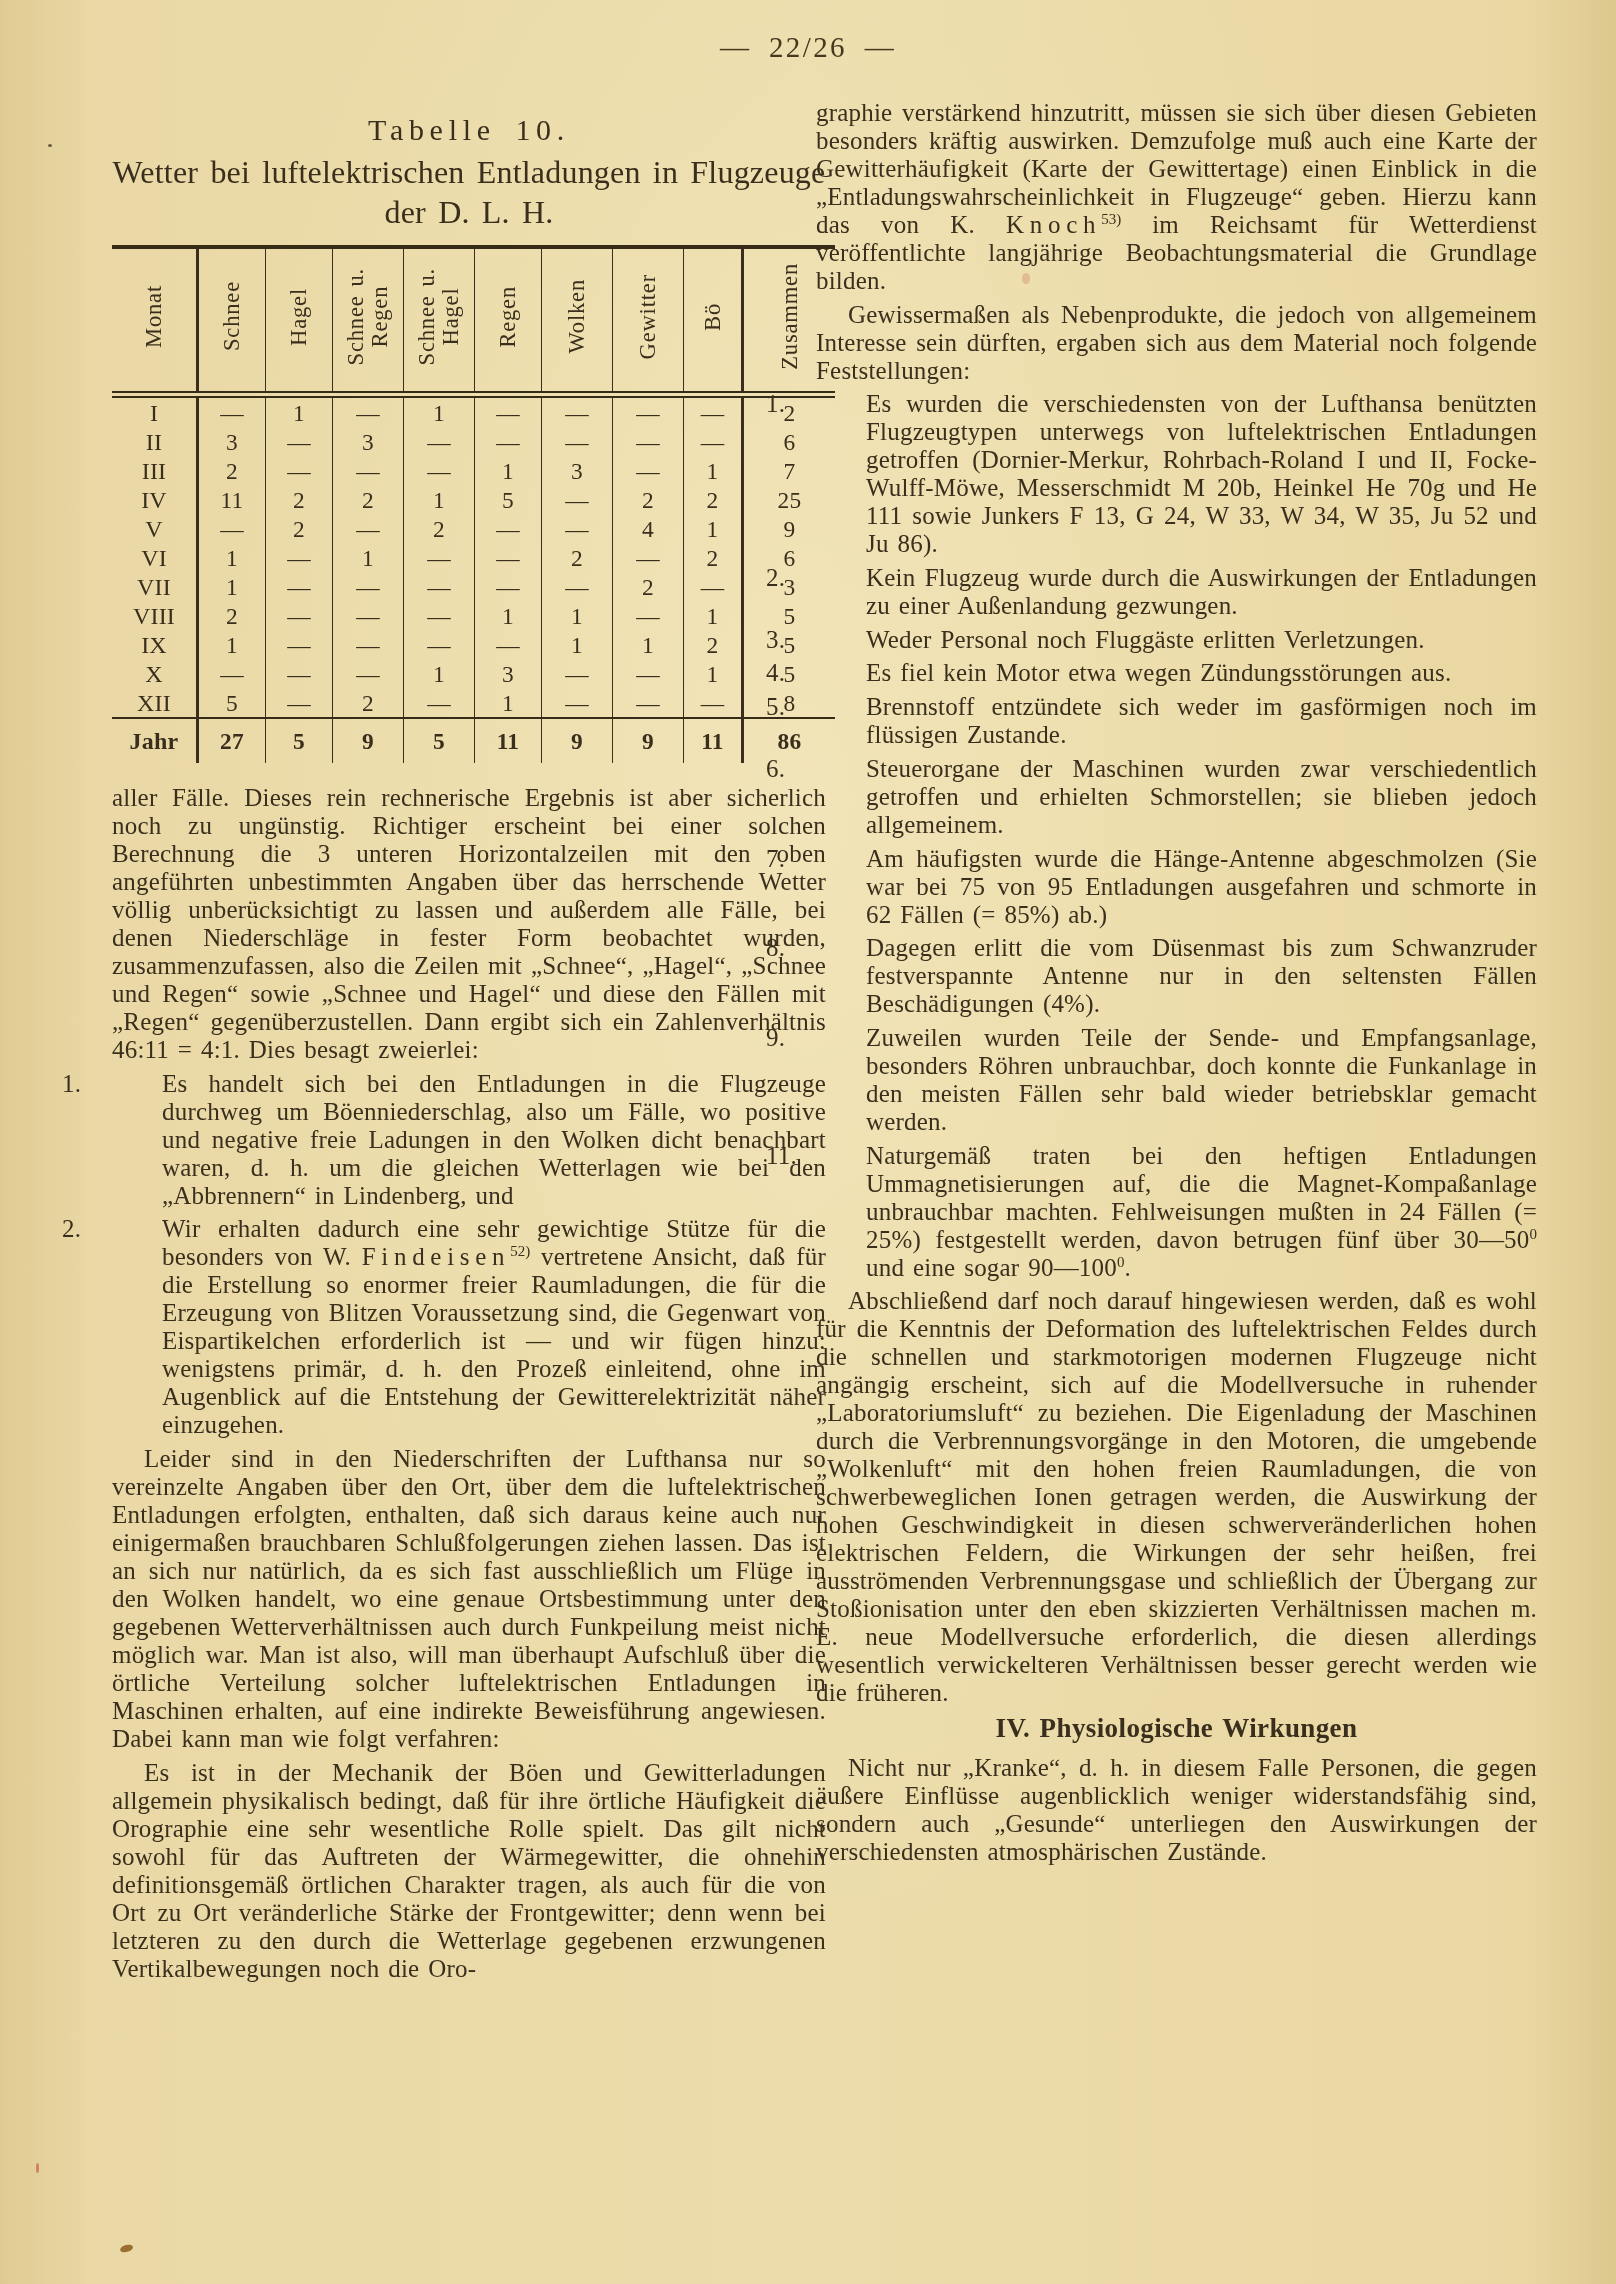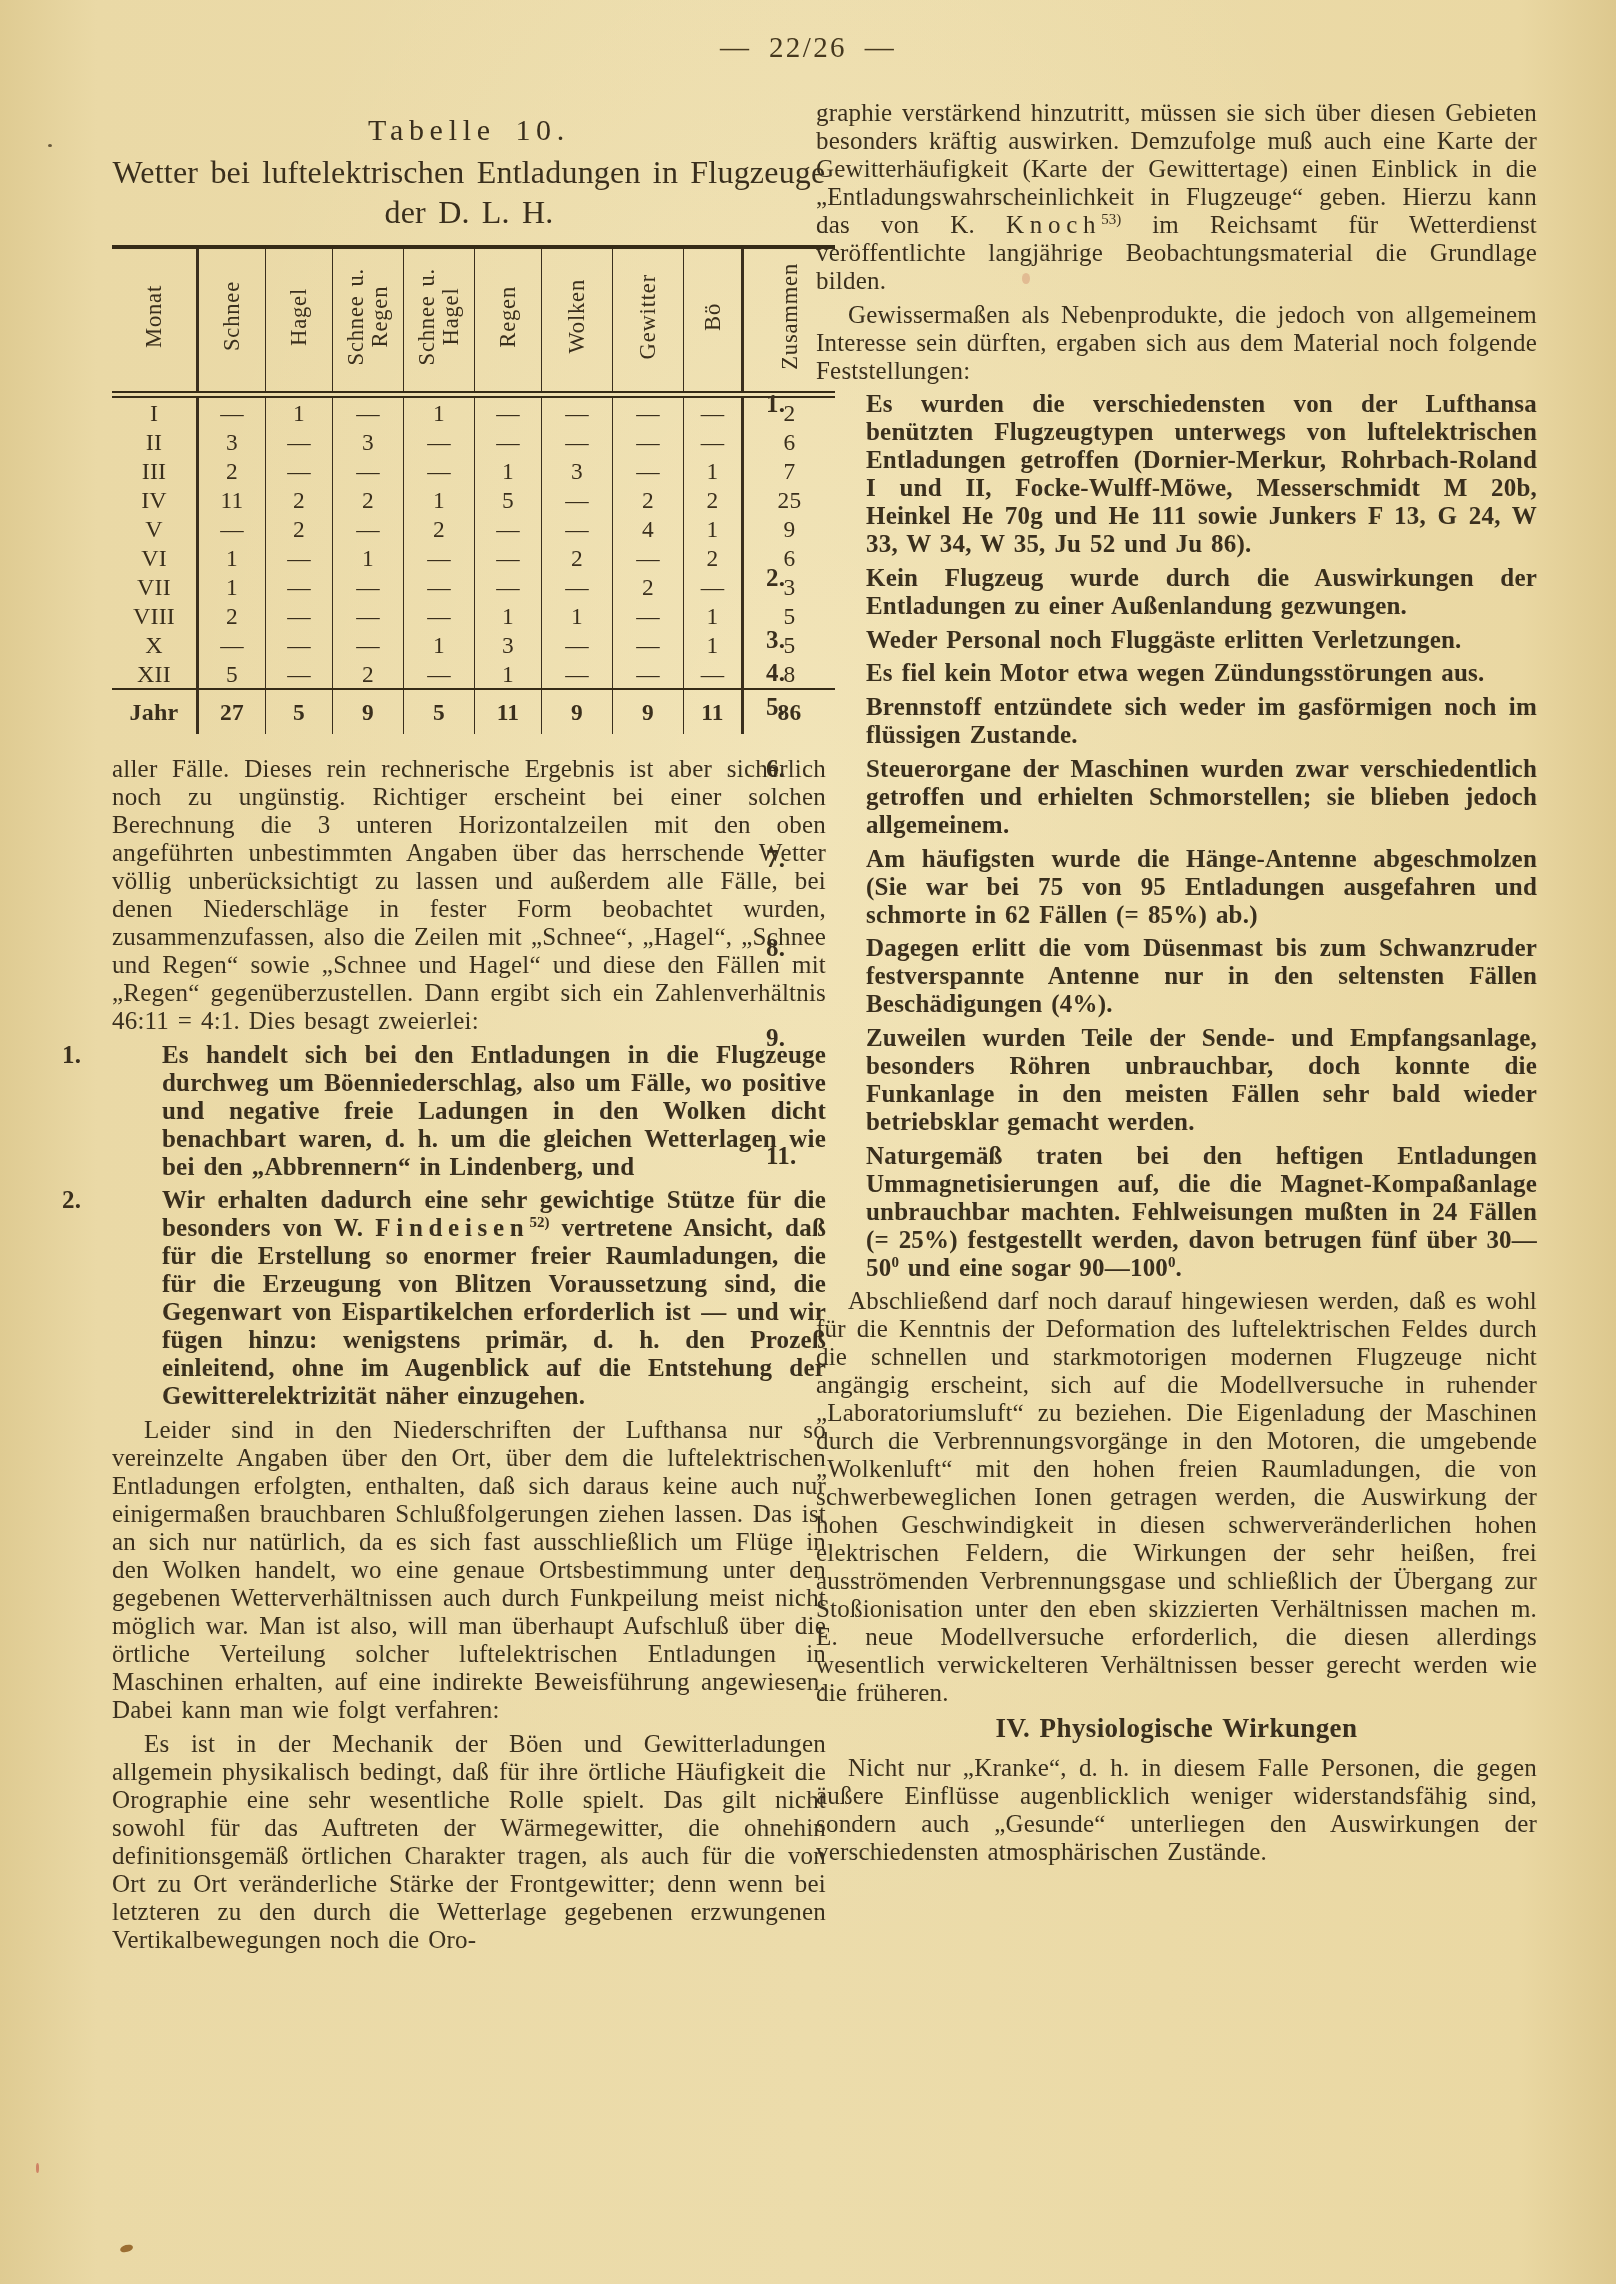--- a/index.html
+++ b/index.html
@@ -36,21 +36,21 @@
   .weather thead th { height:142px; border-bottom:7.3px double #352b17; font-size:22.6px; }
   .weather tbody td { height:29px; font-size:23.4px; }
   .weather td.monat { font-size:24px; }
   .weather tr.total td { border-top:2.4px solid #352b17; height:44px; font-weight:600; }
   .vtext { writing-mode:vertical-rl; transform:rotate(180deg); white-space:pre-line;
            display:inline-block; line-height:1.05; letter-spacing:0.8px; }
 
   .blk { margin:0; }
   .blk + .blk { margin-top:5.7px; }
   p.indent { text-indent:32px; }
-  p.item { padding-left:50px; text-indent:-50px;font-weight:bold; }
+  p.item { padding-left:50px; text-indent:-50px; }
   .num { display:inline-block; width:50px; }
   sup { font-size:0.60em; line-height:0; letter-spacing:0; }
   .sperr { letter-spacing:5.7px; }
   h3.heading { text-align:center; font-weight:bold; font-size:27px; line-height:31px;
                margin:24px 0 9.7px 0; letter-spacing:0.4px; }
 
   .stain { position:absolute; border-radius:50%; }
   .stain-brown { left:120px; top:2245px; width:13px; height:6.5px; background:#8d5a1d;
                  transform:rotate(-15deg); opacity:0.85; }
   .stain-red   { left:36px;  top:2163px; width:3.2px;  height:9.7px; background:#c25043; opacity:0.6; }
@@ -175,20 +175,32 @@
           <tr>
             <td class="monat">VIII</td>
             <td>2</td>
             <td>—</td>
             <td>—</td>
             <td>—</td>
             <td>1</td>
             <td>1</td>
             <td>—</td>
             <td>1</td>
+            <td>5</td>
+          </tr>
+          <tr>
+            <td class="monat">IX</td>
+            <td>1</td>
+            <td>—</td>
+            <td>—</td>
+            <td>—</td>
+            <td>—</td>
+            <td>1</td>
+            <td>1</td>
+            <td>2</td>
             <td>5</td>
           </tr>
           <tr>
             <td class="monat">X</td>
             <td>—</td>
             <td>—</td>
             <td>—</td>
             <td>1</td>
             <td>3</td>
             <td>—</td>

